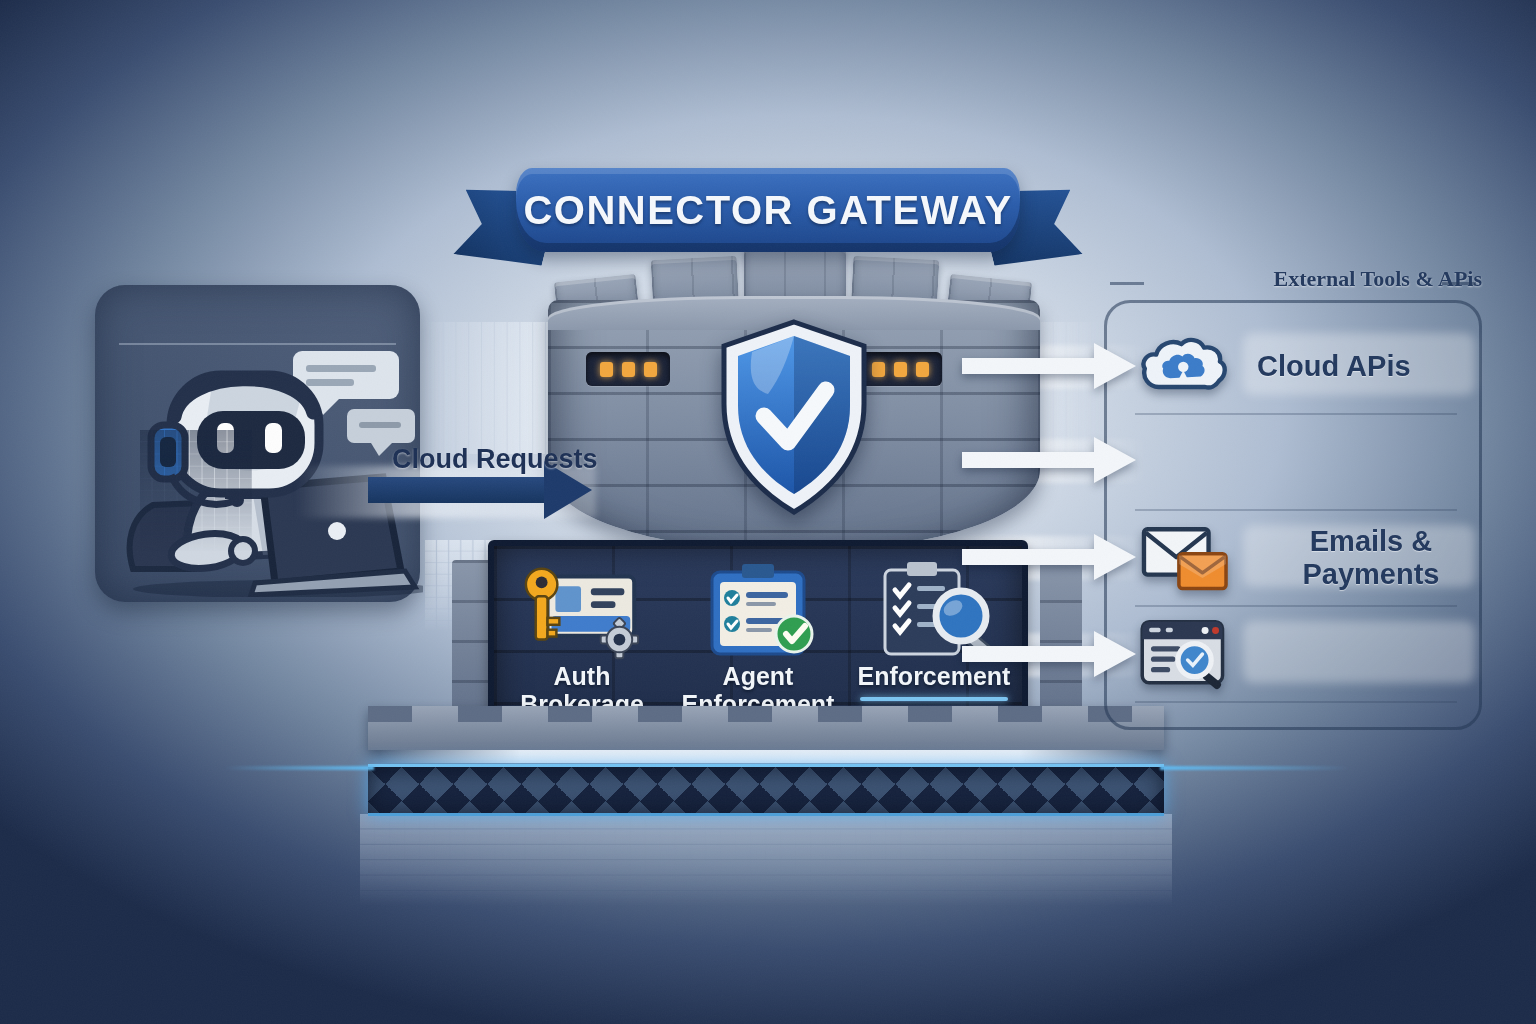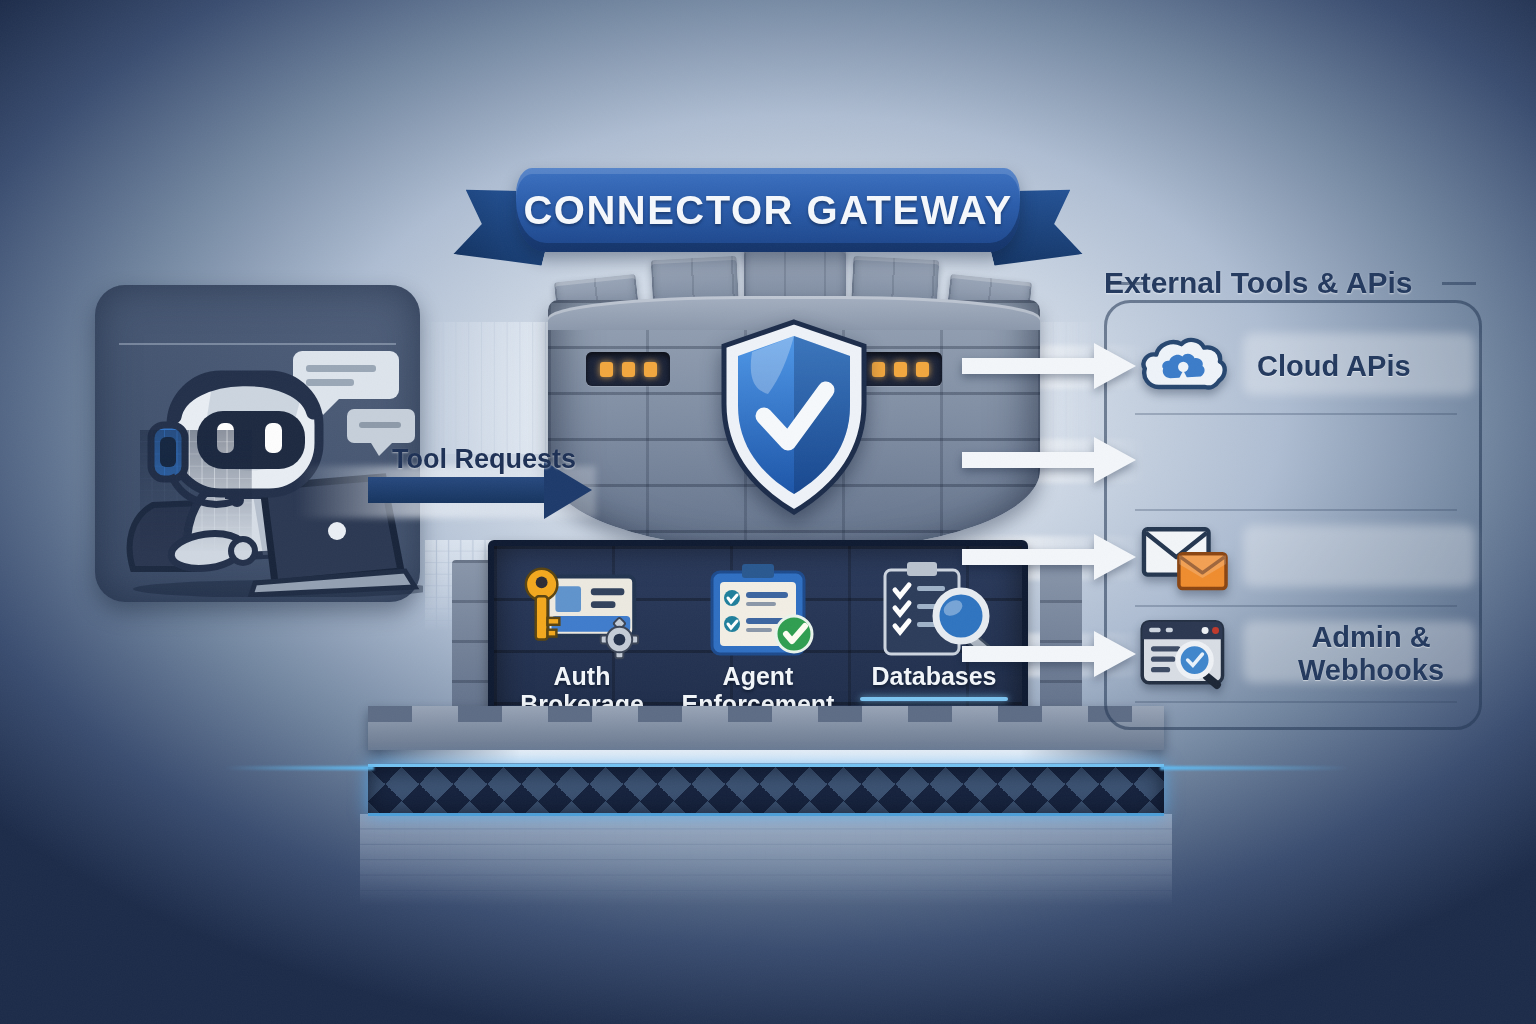--- a/index.html
+++ b/index.html
@@ -122,22 +122,22 @@
   
   .req-backdrop{left:296px;top:466px;width:300px;height:52px;z-index:25;
     background:linear-gradient(90deg,rgba(242,246,251,0),rgba(242,246,251,.6) 40%,rgba(242,246,251,.25));filter:blur(3px);}
   .req-label{left:392px;top:444px;z-index:27;color:#1d3055;font-size:27px;font-weight:700;text-shadow:0 1px 2px rgba(255,255,255,.5);}
   .req-shaft{left:368px;top:477px;width:176px;height:26px;z-index:26;background:linear-gradient(180deg,#27497f,#16345f);}
   .req-head{left:544px;top:461px;width:0;height:0;z-index:26;border-top:29px solid transparent;border-bottom:29px solid transparent;border-left:48px solid #1d3a6b;}
 
   
   .ext-panel{left:1104px;top:300px;width:378px;height:430px;z-index:24;border-radius:26px;
     border:3px solid rgba(33,52,82,.55);box-sizing:border-box;}
-  .ext-title{left:1104px;top:266px;width:378px;z-index:25;text-align:left;
-    color:#23395e;font-size:30px;font-weight:800;text-shadow:0 1px 2px rgba(255,255,255,.55);}
+  .ext-title{left:1104px;top:266px;width:378px;z-index:25;text-align:right;
+    color:#23395e;font-size:22px;font-weight:800;text-shadow:0 1px 2px rgba(255,255,255,.55);font-family:Liberation Serif, serif;}
   .ext-tick{position:absolute;top:282px;width:34px;height:3px;background:rgba(38,58,90,.55);z-index:25;}
   .ext-row{position:absolute;left:0;width:378px;height:94px;}
   .ext-glow{position:absolute;left:136px;top:14px;width:232px;height:62px;border-radius:10px;background:rgba(255,255,255,.30);filter:blur(5px);}
   .ext-icon{position:absolute;left:30px;top:4px;width:96px;height:86px;display:flex;align-items:center;justify-content:center;
     filter:drop-shadow(0 5px 5px rgba(15,28,52,.35));}
   .ext-label{position:absolute;left:150px;top:0;height:94px;display:flex;align-items:center;
     color:#23395e;font-size:29px;font-weight:700;text-shadow:0 1px 1px rgba(255,255,255,.5);text-align:center;}
   .ext-div{position:absolute;left:28px;width:322px;height:2px;background:rgba(45,65,95,.28);}
 
   
@@ -261,21 +261,21 @@
           <path d="M26 48 l5 6 l9 -11" fill="none" stroke="#fff" stroke-width="5" stroke-linecap="round"></path>
           <path d="M26 66 l5 6 l9 -11" fill="none" stroke="#fff" stroke-width="5" stroke-linecap="round"></path>
           <rect x="48" y="26" width="28" height="5" rx="2" fill="#9fb2c8"></rect>
           <rect x="48" y="44" width="24" height="5" rx="2" fill="#9fb2c8"></rect>
           <rect x="48" y="62" width="20" height="5" rx="2" fill="#9fb2c8"></rect>
           <rect x="100" y="74" width="28" height="11" rx="5" fill="#aeb7c2" stroke="#3c4a5e" stroke-width="2.5" transform="rotate(40 104 78)"></rect>
           <circle cx="92" cy="56" r="25" fill="#2f74c0" stroke="#e6ebf1" stroke-width="7"></circle>
           <ellipse cx="84" cy="48" rx="10" ry="7" fill="rgba(255,255,255,.35)" transform="rotate(-30 84 48)"></ellipse>
         </svg>
       </span>
-      <div class="module-label">Databases</div>
+      <div class="module-label">Enforcement</div>
       <div class="module-underline"></div>
     </div>
   </div>
 
   <div class="abs base-band"></div>
   <div class="abs light-strip"></div>
   <div class="abs boundary-band"></div>
   <div class="glowline l"></div>
   <div class="glowline r"></div>
 
@@ -312,21 +312,21 @@
       <rect x="152" y="78" width="17" height="30" rx="7" fill="#fdfdfd"></rect>
       <path d="M62 72 C70 24 188 22 200 68" fill="none" stroke="#23304a" stroke-width="13" stroke-linecap="round"></path>
       <rect x="38" y="80" width="34" height="54" rx="13" fill="#3273c4" stroke="#23304a" stroke-width="7"></rect>
       <rect x="47" y="92" width="16" height="30" rx="6" fill="#132742"></rect>
       <path d="M58 130 C70 158 100 164 122 156" fill="none" stroke="#23304a" stroke-width="7"></path>
       <circle cx="124" cy="155" r="7" fill="#23304a"></circle>
     </svg>
   </div>
 
   <div class="abs req-backdrop"></div>
-  <div class="abs req-label">Tool Requests</div>
+  <div class="abs req-label">Cloud Requests</div>
   <div class="abs req-shaft"></div>
   <div class="abs req-head"></div>
 
   <div class="abs ext-title">External Tools &amp; APis</div>
   <div class="ext-tick" style="left:1110px;"></div>
   <div class="ext-tick" style="left:1442px;"></div>
   <div class="abs ext-panel">
 
     <div class="ext-row" style="top:16px;">
       <span class="ext-glow"></span>
@@ -348,20 +348,21 @@
       <span class="ext-glow"></span>
       <span class="ext-icon">
         <svg width="102" height="80" viewBox="0 0 110 86">
           <rect x="8" y="10" width="74" height="52" rx="4" fill="#f2f5f8" stroke="#24364f" stroke-width="5"></rect>
           <path d="M10 14 L45 42 L80 14" fill="none" stroke="#24364f" stroke-width="5" stroke-linejoin="round"></path>
           <rect x="48" y="38" width="54" height="40" rx="4" fill="#ef8c2e" stroke="#8a4512" stroke-width="4"></rect>
           <path d="M50 42 L75 60 L100 42" fill="none" stroke="#8a4512" stroke-width="4" stroke-linejoin="round"></path>
           <path d="M48 40 h54 v10 l-27 16 l-27 -16 Z" fill="rgba(255,255,255,.18)"></path>
         </svg>
       </span>
+      <span class="ext-label">Emails &amp; Payments</span>
     </div>
     <div class="ext-div" style="top:302px;"></div>
 
     <div class="ext-row" style="top:304px;">
       <span class="ext-glow"></span>
       <span class="ext-icon">
         <svg width="100" height="82" viewBox="0 0 110 90">
           <rect x="6" y="8" width="92" height="70" rx="8" fill="#d8dde4" stroke="#232f42" stroke-width="4"></rect>
           <path d="M6 16 a8 8 0 0 1 8 -8 h76 a8 8 0 0 1 8 8 v12 h-92 Z" fill="#2b3750"></path>
           <rect x="14" y="15" width="13" height="5" rx="2" fill="#cdd5df"></rect>
@@ -369,21 +370,20 @@
           <circle cx="78" cy="18" r="4" fill="#eef1f5"></circle>
           <circle cx="90" cy="18" r="4" fill="#c0392b"></circle>
           <rect x="16" y="36" width="34" height="6" rx="3" fill="#3c4a63"></rect>
           <rect x="16" y="48" width="28" height="6" rx="3" fill="#3c4a63"></rect>
           <rect x="16" y="60" width="22" height="6" rx="3" fill="#3c4a63"></rect>
           <rect x="76" y="66" width="24" height="9" rx="4" fill="#1c2636" transform="rotate(40 80 70)"></rect>
           <circle cx="66" cy="52" r="19" fill="#3f86cc" stroke="#eef1f5" stroke-width="6"></circle>
           <path d="M58 52 l6 6 l11 -13" fill="none" stroke="#e8f2fb" stroke-width="4" stroke-linecap="round"></path>
         </svg>
       </span>
-      <span class="ext-label">Admin &amp; Webhooks</span>
     </div>
     <div class="ext-div" style="top:398px;"></div>
   </div>
 
   <div class="warrow" style="left:962px;top:343px;width:176px;height:46px;">
       <span class="shaft"></span>
       <span class="head"></span>
     </div>
   <div class="warrow" style="left:962px;top:437px;width:176px;height:46px;">
       <span class="shaft"></span>

